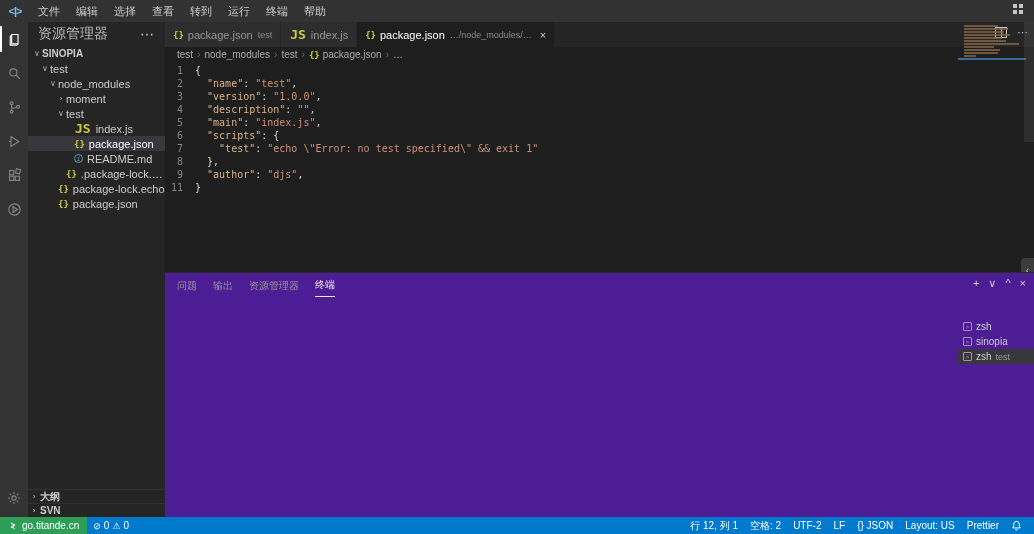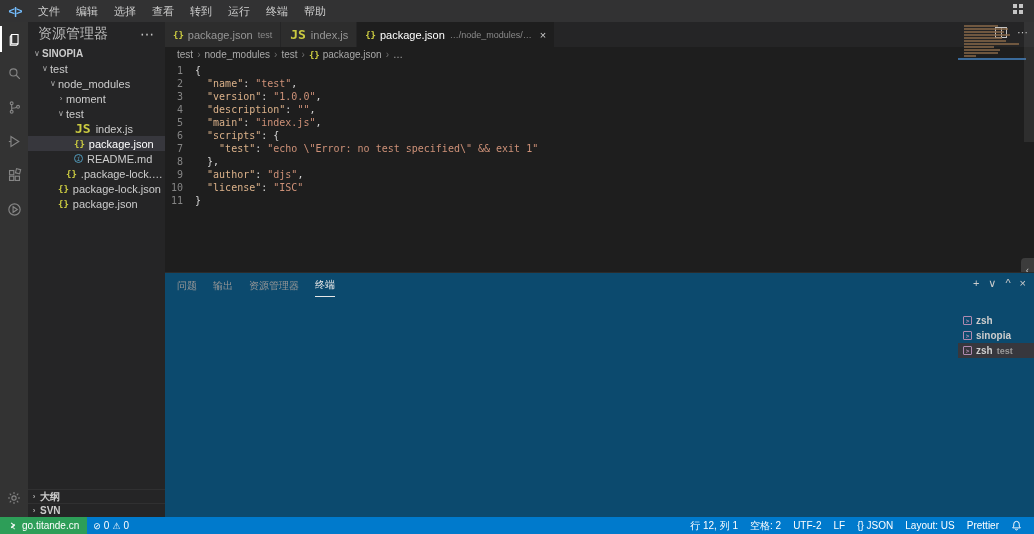--- a/index.html
+++ b/index.html
@@ -68,32 +68,32 @@
   .tok-s { color:#ce9178; }
   .lens { color:#999999; font-size:9px; padding-left:12px; }
   
   .minimap { position:absolute; right:12px; top:3px; width:58px; height:34px; }
   .mm-line { height:2px; margin-bottom:1px; background:#8a6a4a; opacity:.75; }
   .mm-cursorline { position:absolute; left:-6px; right:-4px; height:2px; background:#3a6a9a; }
   .vscroll { position:absolute; right:0; top:0; width:10px; height:120px; background:rgba(121,121,121,0.18); }
   .rflap { position:absolute; right:0; top:236px; width:13px; height:24px; background:#3c3c3c;
     border-radius:4px 0 0 4px; color:#cccccc; display:flex; align-items:center; justify-content:center; font-size:10px; cursor:pointer; }
   
-  .panel { position:absolute; left:0; right:0; top:250px; bottom:0; background:#0c4a6e; border-top:1px solid #2b2b2b; }
+  .panel { position:absolute; left:0; right:0; top:250px; bottom:0; background:#4c1d95; border-top:1px solid #2b2b2b; }
   .panel-head { position:absolute; left:0; right:0; top:0; height:25px; display:flex; align-items:center; padding-left:12px; }
   .ptab { margin-right:16px; font-size:10px; color:#969696; text-transform:none; cursor:pointer; padding:4px 0; }
   .ptab.active { color:#e7e7e7; border-bottom:1px solid #e7e7e7; }
   .pactions { position:absolute; right:8px; top:4px; display:flex; gap:9px; color:#cccccc; font-size:11px; }
   .pact { cursor:pointer; }
   .term { position:absolute; left:12px; top:30px; right:80px; bottom:0; font-family:"DejaVu Sans Mono", monospace;
     font-size:10px; line-height:14px; }
   .prompt-arrow { color:#23d18b; font-weight:bold; }
   .prompt-cwd { color:#29b8db; font-weight:bold; }
   .tcursor { display:inline-block; width:6px; height:11px; border:1px solid #bbbbbb; vertical-align:-2px; margin-left:3px; }
-  .termlist { position:absolute; right:0; top:40px; width:76px; bottom:0;font-weight:bold; }
+  .termlist { position:absolute; right:0; top:46px; width:76px; bottom:0; }
   .tl-row { height:15px; display:flex; align-items:center; padding-left:5px; font-size:10px; color:#cccccc; cursor:pointer; white-space:nowrap; }
   .tl-row.sel { background:#37373d; }
   .tl-icon { flex:none; width:9px; height:9px; border:1px solid #b08ab0; border-radius:1px; margin-right:4px;
     font-size:6px; line-height:7px; text-align:center; color:#b08ab0; font-family:"DejaVu Sans Mono", monospace; }
   .tl-suffix { margin-left:4px; color:#9a9a9a; font-size:9px; }
   
   .statusbar { position:absolute; left:0; right:0; bottom:0; height:17px; background:#007acc; display:flex;
     align-items:center; font-size:10px; color:#ffffff; }
   .remote { height:100%; background:#2d9e58; display:flex; align-items:center; padding:0 8px; gap:4px; cursor:pointer; }
   .sb-item { padding:0 6px; display:flex; align-items:center; gap:3px; cursor:pointer; height:100%; }
@@ -223,21 +223,21 @@
           <span class="lbl">README.md</span>
         </div>
         <div class="trow" style="padding-left: 28px;">
           <span class="chev"></span>
           <span class="fi json">{}</span>
           <span class="lbl">.package-lock.json</span>
         </div>
         <div class="trow" style="padding-left: 20px;">
           <span class="chev"></span>
           <span class="fi json">{}</span>
-          <span class="lbl">package-lock.json</span>
+          <span class="lbl">package-lock.echo</span>
         </div>
         <div class="trow" style="padding-left: 20px;">
           <span class="chev"></span>
           <span class="fi json">{}</span>
           <span class="lbl">package.json</span>
         </div>
       </div>
     <div class="sb-bottom" id="sbBottom">
         <div class="bottom-sec">
           <span class="chev">›</span>
@@ -298,21 +298,20 @@
     <div class="code" id="code">
         <div class="cline"><span class="ln">1</span><span class="ctext"><span class="tok-p">{</span></span></div>
         <div class="cline"><span class="ln">2</span><span class="ctext"><span class="tok-p">  </span><span class="tok-k">"name"</span><span class="tok-p">: </span><span class="tok-s">"test"</span><span class="tok-p">,</span></span></div>
         <div class="cline"><span class="ln">3</span><span class="ctext"><span class="tok-p">  </span><span class="tok-k">"version"</span><span class="tok-p">: </span><span class="tok-s">"1.0.0"</span><span class="tok-p">,</span></span></div>
         <div class="cline"><span class="ln">4</span><span class="ctext"><span class="tok-p">  </span><span class="tok-k">"description"</span><span class="tok-p">: </span><span class="tok-s">""</span><span class="tok-p">,</span></span></div>
         <div class="cline"><span class="ln">5</span><span class="ctext"><span class="tok-p">  </span><span class="tok-k">"main"</span><span class="tok-p">: </span><span class="tok-s">"index.js"</span><span class="tok-p">,</span></span></div>
         <div class="cline"><span class="ln">6</span><span class="ctext"><span class="tok-p">  </span><span class="tok-k">"scripts"</span><span class="tok-p">: {</span></span></div>
         <div class="cline"><span class="ln">7</span><span class="ctext"><span class="tok-p">    </span><span class="tok-k">"test"</span><span class="tok-p">: </span><span class="tok-s">"echo \"Error: no test specified\" &amp;&amp; exit 1"</span></span></div>
         <div class="cline"><span class="ln">8</span><span class="ctext"><span class="tok-p">  },</span></span></div>
         <div class="cline"><span class="ln">9</span><span class="ctext"><span class="tok-p">  </span><span class="tok-k">"author"</span><span class="tok-p">: </span><span class="tok-s">"djs"</span><span class="tok-p">,</span></span></div>
-        <div class="cline"><span class="ln">10</span><span class="ctext"><span class="tok-p">  </span><span class="tok-k">"license"</span><span class="tok-p">: </span><span class="tok-s">"ISC"</span></span></div>
         <div class="cline"><span class="ln">11</span><span class="ctext"><span class="tok-p">}</span></span></div>
       </div>
 
     <div class="minimap" id="minimap">
         <div class="mm-line" style="width: 34px;"></div>
         <div class="mm-line" style="width: 44px;"></div>
         <div class="mm-line" style="width: 40px;"></div>
         <div class="mm-line" style="width: 46px;"></div>
         <div class="mm-line" style="width: 38px;"></div>
         <div class="mm-line" style="width: 42px;"></div>

